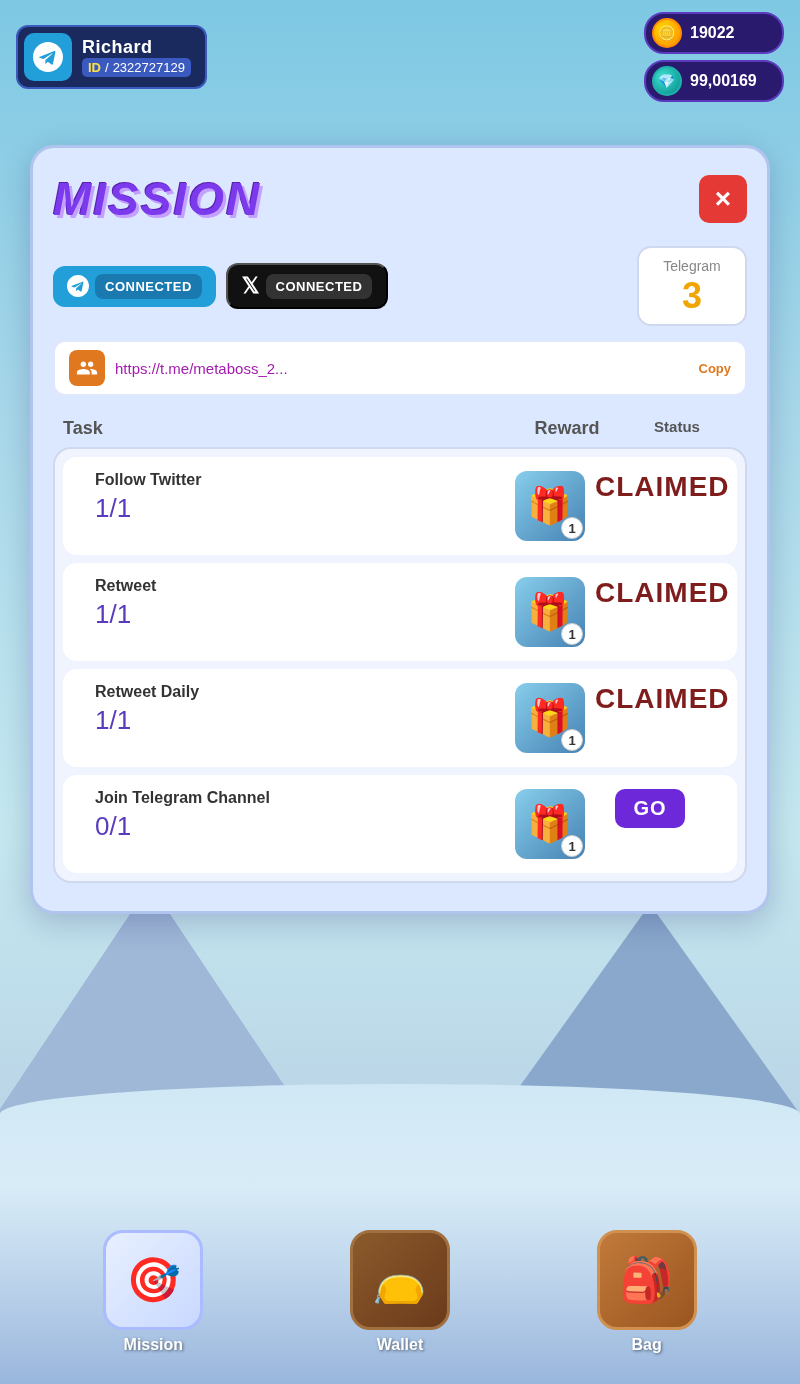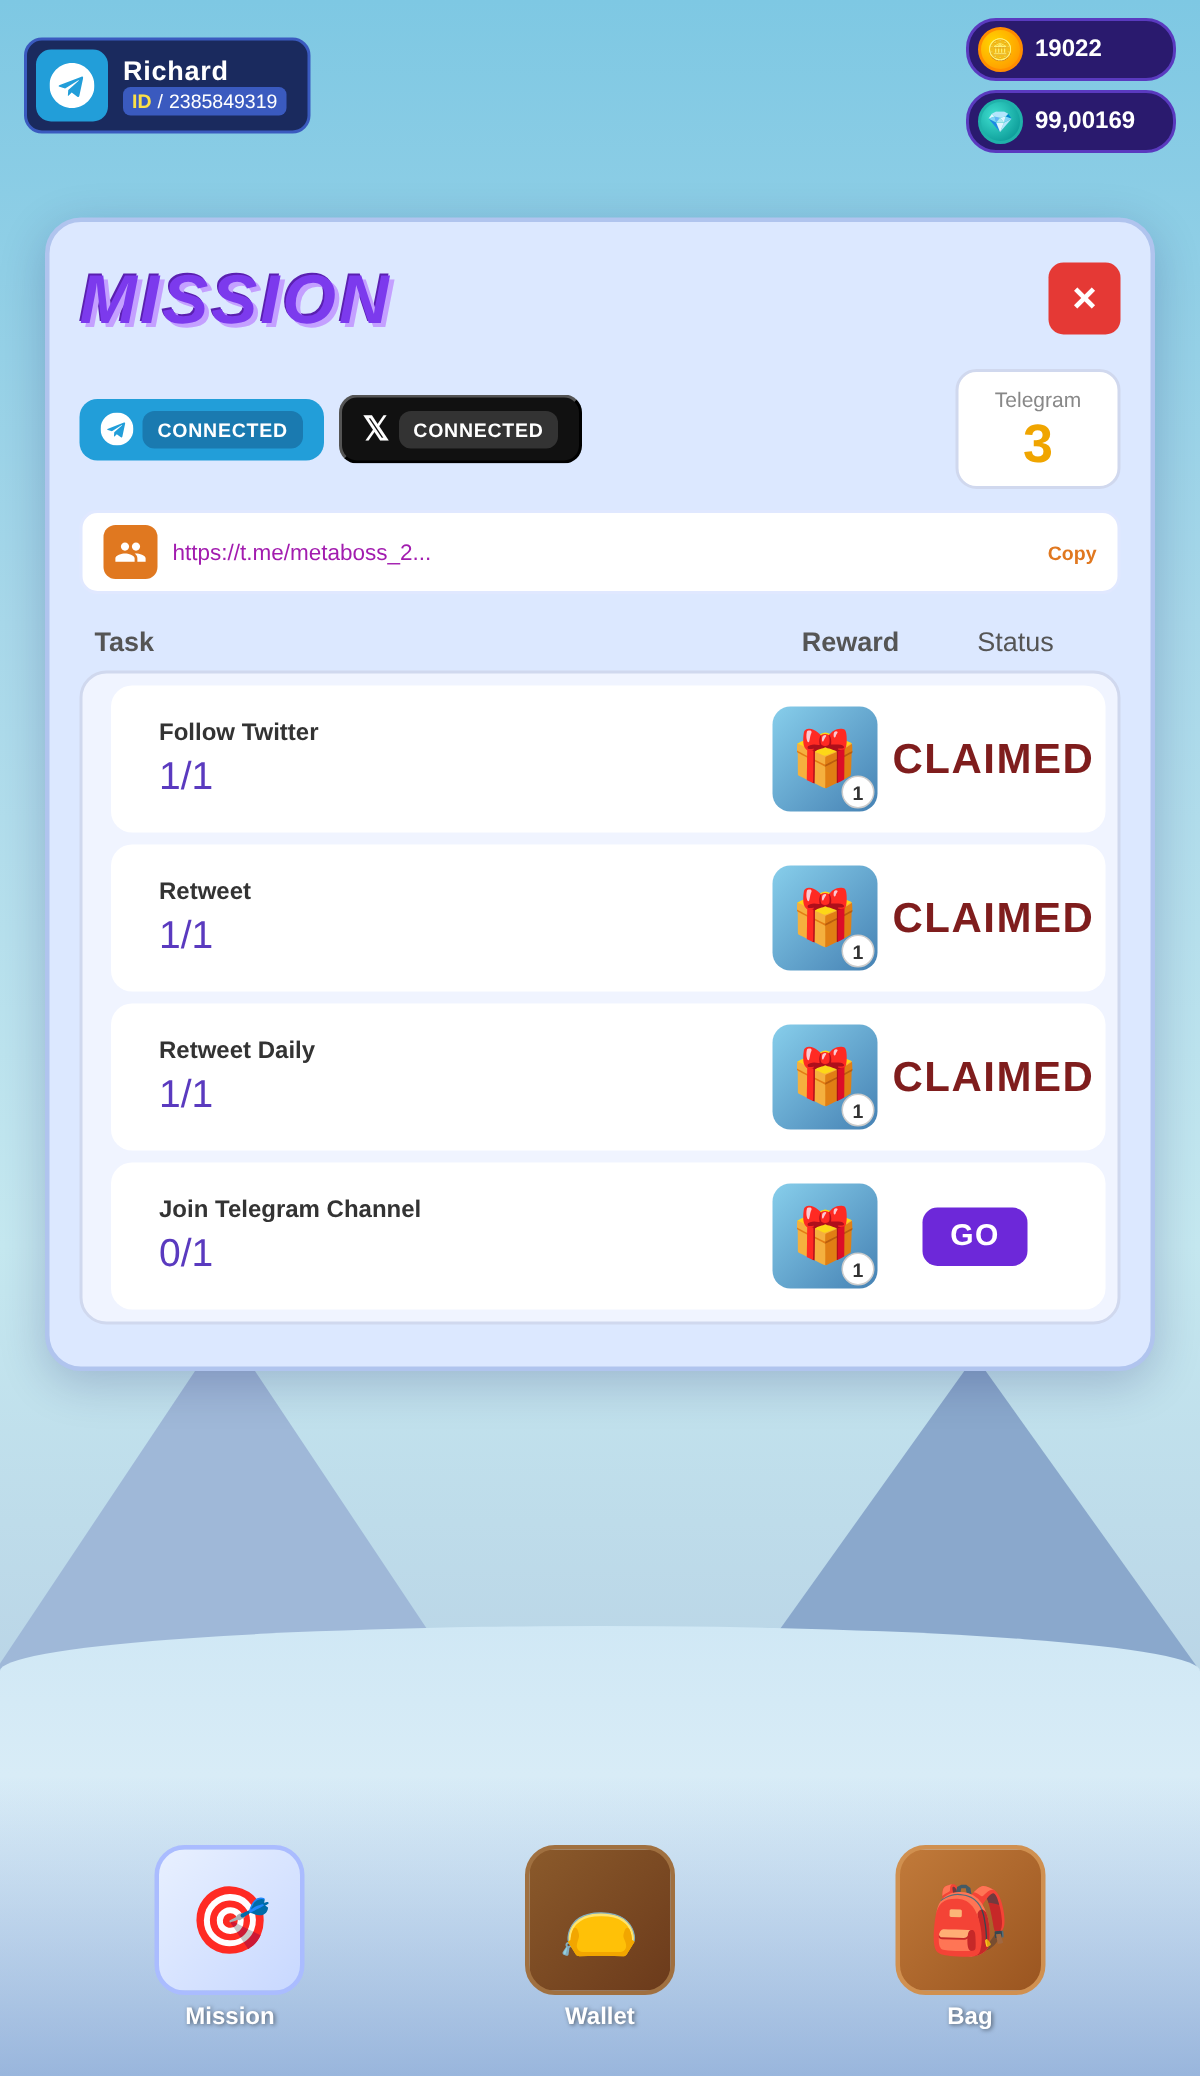--- a/index.html
+++ b/index.html
@@ -322,43 +322,42 @@
     .th-reward {
       width: 100px;
       color: #555;
       font-size: 18px;
       font-weight: 600;
       text-align: center;
     }
     .th-status {
       width: 120px;
       color: #555;
-      font-size: 18px;
-      font-weight: 400;
+      font-size: 15px;
+      font-weight: 700;
       text-align: center;
     }
 
     
     .task-list {
       background: #f0f4ff;
       border-radius: 18px;
       padding: 8px;
       display: flex;
       flex-direction: column;
       gap: 8px;
       border: 2px solid #d0d8ee;
     }
     .task-row {
       background: white;
       border-radius: 14px;
       padding: 14px 32px;
       display: flex;
-      align-items: center;
+      align-items: flex-start;
       gap: 10px;
-      margin-left: 11px;
     }
     .task-info {
       flex: 1;
     }
     .task-name {
       color: #333;
       font-size: 16px;
       font-weight: 600;
       margin-bottom: 4px;
     }
@@ -497,21 +496,21 @@
       <svg viewBox="0 0 24 24" xmlns="http://www.w3.org/2000/svg">
         <path d="M12 0C5.373 0 0 5.373 0 12s5.373 12 12 12 12-5.373 12-12S18.627 0 12 0zm5.894 8.221l-1.97 9.28c-.145.658-.537.818-1.084.508l-3-2.21-1.447 1.394c-.16.16-.295.295-.605.295l.213-3.053 5.56-5.023c.242-.213-.054-.333-.373-.12l-6.871 4.326-2.962-.924c-.643-.204-.657-.643.136-.953l11.57-4.461c.537-.194 1.006.131.833.941z"></path>
       </svg>
     </div>
     <div class="user-info">
       <span class="user-name">Richard</span>
       <div class="user-id-row">
         <div class="user-id-box">
           <span class="id-label">ID</span>
           <span class="id-separator">/</span>
-          <span class="id-value">2385849319</span>
+          <span class="id-value">2322727129</span>
         </div>
       </div>
     </div>
   </div>
 
   <div class="currency-area">
     <div class="currency-bar">
       <div class="coin-icon">🪙</div>
       <span class="currency-value">19022</span>
     </div>

